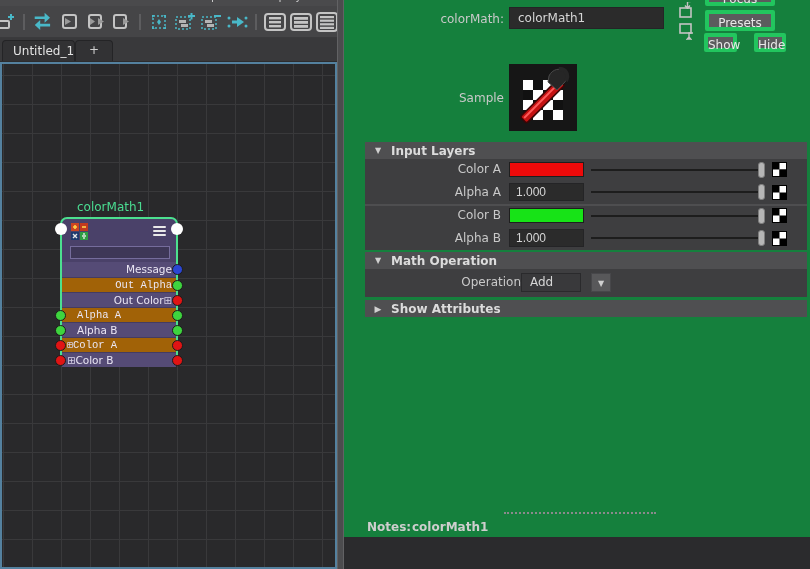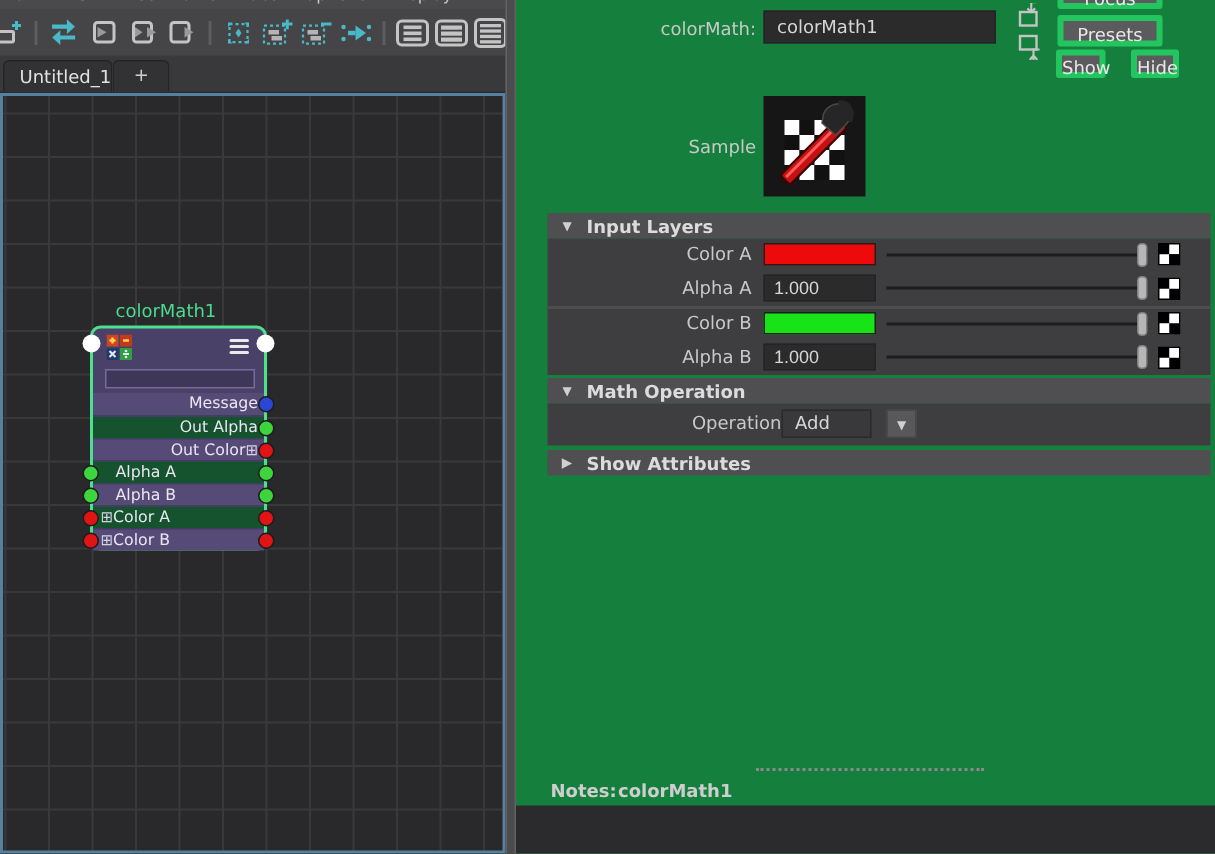--- a/index.html
+++ b/index.html
@@ -34,21 +34,21 @@
   .node-mathicon { position:absolute; left:9px; top:4px; }
   .node-menu { position:absolute; right:10px; top:7px; width:13px; }
   .node-menu i { display:block; height:2px; background:#e9e9e9; margin-bottom:2px; border-radius:1px; }
   .corner-dot { position:absolute; width:12px; height:12px; border-radius:50%; background:#fff; top:4px; }
   .corner-dot.l { left:-7px; } .corner-dot.r { right:-7px; }
   .node-inset { position:absolute; left:8px; top:27px; width:100px; height:13px;
     background:#3e3757; border:1px solid #756c9c; }
   .nrows { position:absolute; left:0; top:43px; width:100%; }
   .nrow { position:relative; height:15px; font-size:10.5px; color:#eae6f4; line-height:15px;
     display:flex; align-items:center; border-top:1px solid #443c62; }
-  .nrow.light { background:#554b76; } .nrow.dark { background:#14532d; }
+  .nrow.light { background:#554b76; } .nrow.dark { background:#a16207;font-family:Liberation Mono, monospace; }
   .nrow.out { justify-content:flex-end; padding-right:4px; }
   .nrow.in  { justify-content:flex-start; padding-left:15px; }
   .pdot { position:absolute; width:11px; height:11px; border-radius:50%; top:2px; border:1px solid #1c1c1c; }
   .pdot.r { right:-7px; } .pdot.l { left:-7px; }
   .p-blue{ background:#2b46d4; } .p-green{ background:#3ed43e; } .p-red{ background:#e01414; }
   .xg { font-size:10px; color:#d6d1e6; line-height:15px; }
 
   
   .vsplit { position:absolute; left:337px; top:0; width:7px; height:569px; background:#4c4c4e;
     border-left:1px solid #626264; border-right:1px solid #626264; }

